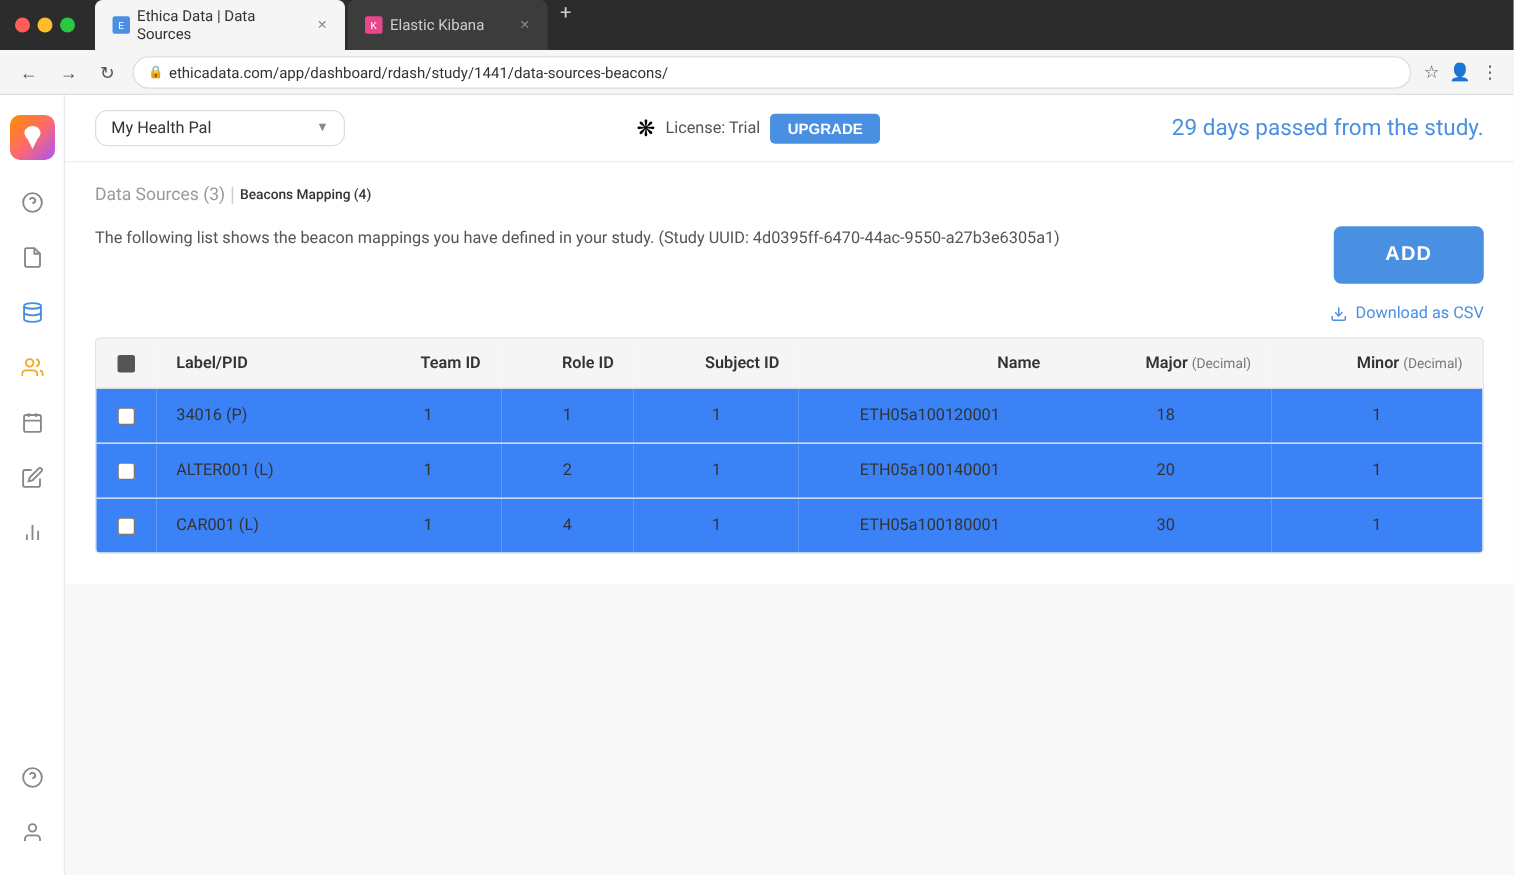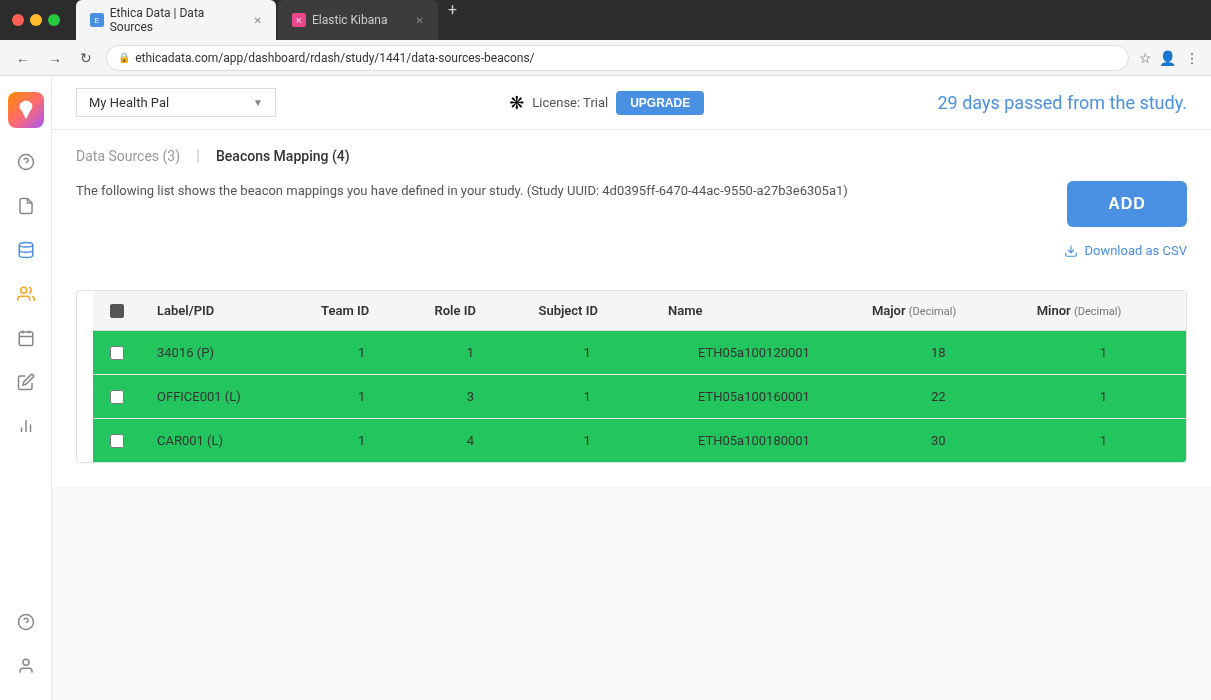--- a/index.html
+++ b/index.html
@@ -126,21 +126,21 @@
       display: flex;
       align-items: center;
       justify-content: space-between;
       border-bottom: 1px solid #e8e8e8;
     }
     .study-selector {
       display: flex;
       align-items: center;
       gap: 8px;
       border: 1px solid #ddd;
-      border-radius: 0;
+      border-radius: 10px;
       padding: 6px 12px;
       background: white;
       min-width: 200px;
       cursor: pointer;
     }
     .study-selector-text { font-size: 13px; color: #333; flex: 1; }
     .study-selector-arrow { color: #888; font-size: 10px; }
     .license-area { display: flex; align-items: center; gap: 8px; }
     .license-icon { font-size: 18px; }
     .license-text { font-size: 13px; color: #555; }
@@ -157,25 +157,25 @@
     .days-text { font-size: 18px; color: #4a90e2; }
 
     
     .page-header {
       background: #fff;
       padding: 16px 24px 0 24px;
     }
     .breadcrumb-row {
       display: flex;
       align-items: center;
-      gap: 16px;
+      gap: 4px;
     }
     .breadcrumb-inactive { font-size: 14px; color: #999; cursor: pointer; }
     .breadcrumb-divider { color: #ccc; font-size: 16px; }
-    .breadcrumb-active { font-size: 14px; color: #333; font-weight: 500; }
+    .breadcrumb-active { font-size: 11px; color: #333; font-weight: 500; }
 
     
     .content-area {
       padding: 0 24px 24px 24px;
       background: #fff;
     }
     .content-top-row {
       display: flex;
       align-items: flex-start;
       justify-content: flex-start;
@@ -208,43 +208,42 @@
       gap: 6px;
       text-decoration: none;
       text-align: right;
     }
 
     
     .table-container {
       border: 1px solid #e0e0e0;
       border-radius: 4px;
       overflow: hidden;
-      margin-top: 24px;
-      padding-left: 16px;
+      margin-top: 4px;
     }
     table {
       width: 100%;
       border-collapse: collapse;
       font-size: 13px;
     }
     thead tr {
       background: #f5f5f5;
     }
     thead th {
       padding: 12px 16px;
-      text-align: left;
+      text-align: right;
       font-weight: 600;
       color: #333;
       font-size: 13px;
       border-bottom: 1px solid #e0e0e0;
     }
     thead th:first-child { width: 48px; text-align: center; }
     thead th:nth-child(2) { text-align: left; }
     .th-sub { font-weight: 400; color: #777; font-size: 11px; }
-    tbody tr { border-bottom: 1px solid #f0f0f0; background: #22c55e; }
+    tbody tr { border-bottom: 1px solid #f0f0f0; background: #3b82f6; }
     tbody tr:last-child { border-bottom: none; }
     tbody td { padding: 14px 16px; text-align: center; color: #333; font-size: 13px; }
     tbody td:first-child { text-align: center; }
     tbody td:nth-child(2) { text-align: left; }
 
     .checkbox-cell { display: flex; align-items: center; justify-content: center; }
     input[type="checkbox"] { width: 14px; height: 14px; cursor: pointer; }
 
     .header-checkbox-container {
       display: flex;
@@ -446,26 +445,26 @@
                 <td>ETH05a100120001</td>
                 <td>18</td>
                 <td>1</td>
               </tr>
               <tr>
                 <td>
                   <div class="checkbox-cell">
                     <input type="checkbox" style="">
                   </div>
                 </td>
-                <td>OFFICE001 (L)</td>
-                <td>1</td>
-                <td>3</td>
-                <td>1</td>
-                <td>ETH05a100160001</td>
-                <td>22</td>
+                <td>ALTER001 (L)</td>
+                <td>1</td>
+                <td>2</td>
+                <td>1</td>
+                <td>ETH05a100140001</td>
+                <td>20</td>
                 <td>1</td>
               </tr>
               <tr>
                 <td>
                   <div class="checkbox-cell">
                     <input type="checkbox" style="">
                   </div>
                 </td>
                 <td>CAR001 (L)</td>
                 <td>1</td>

